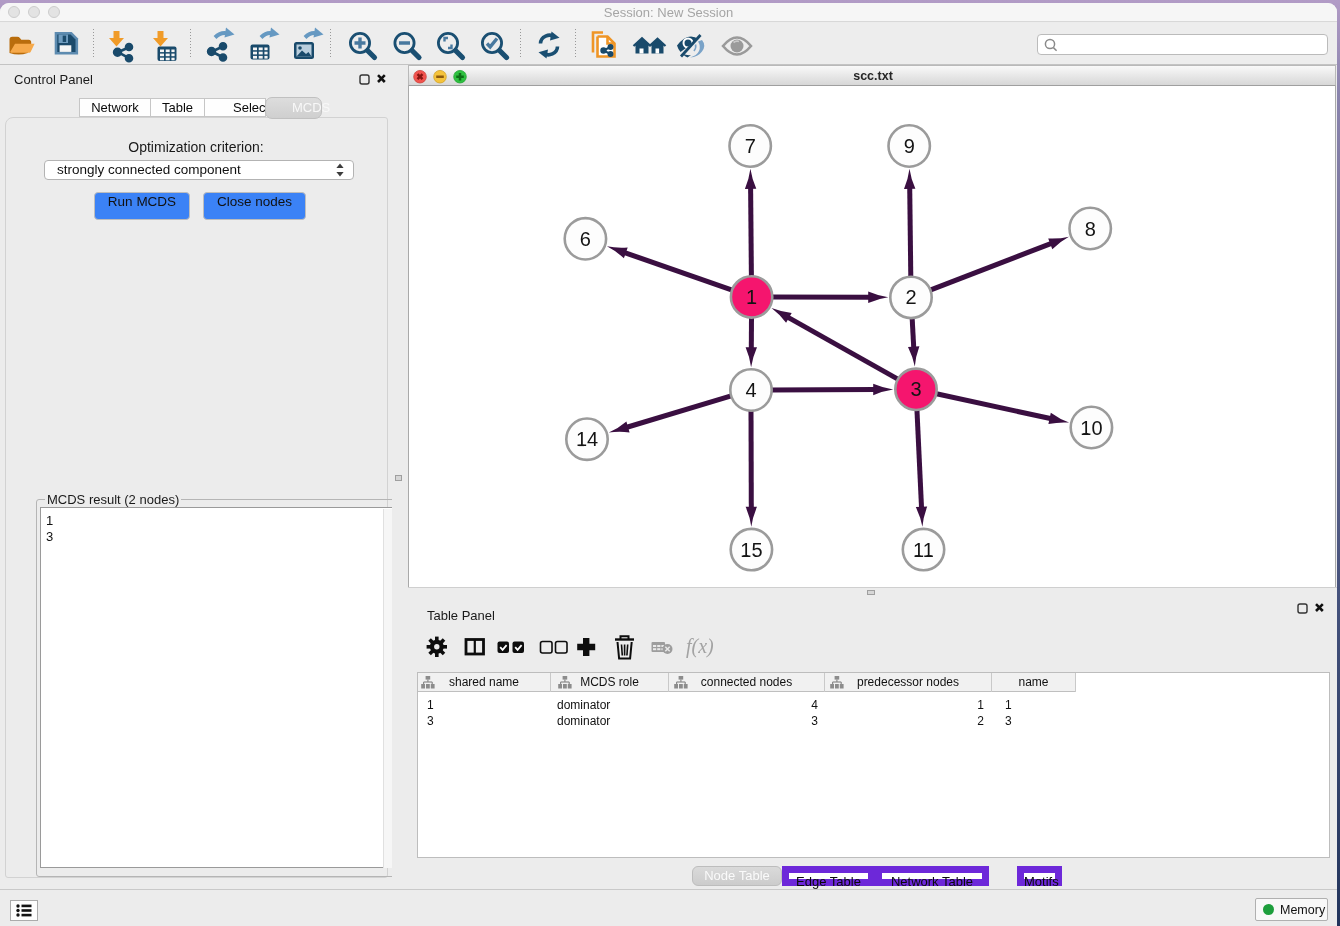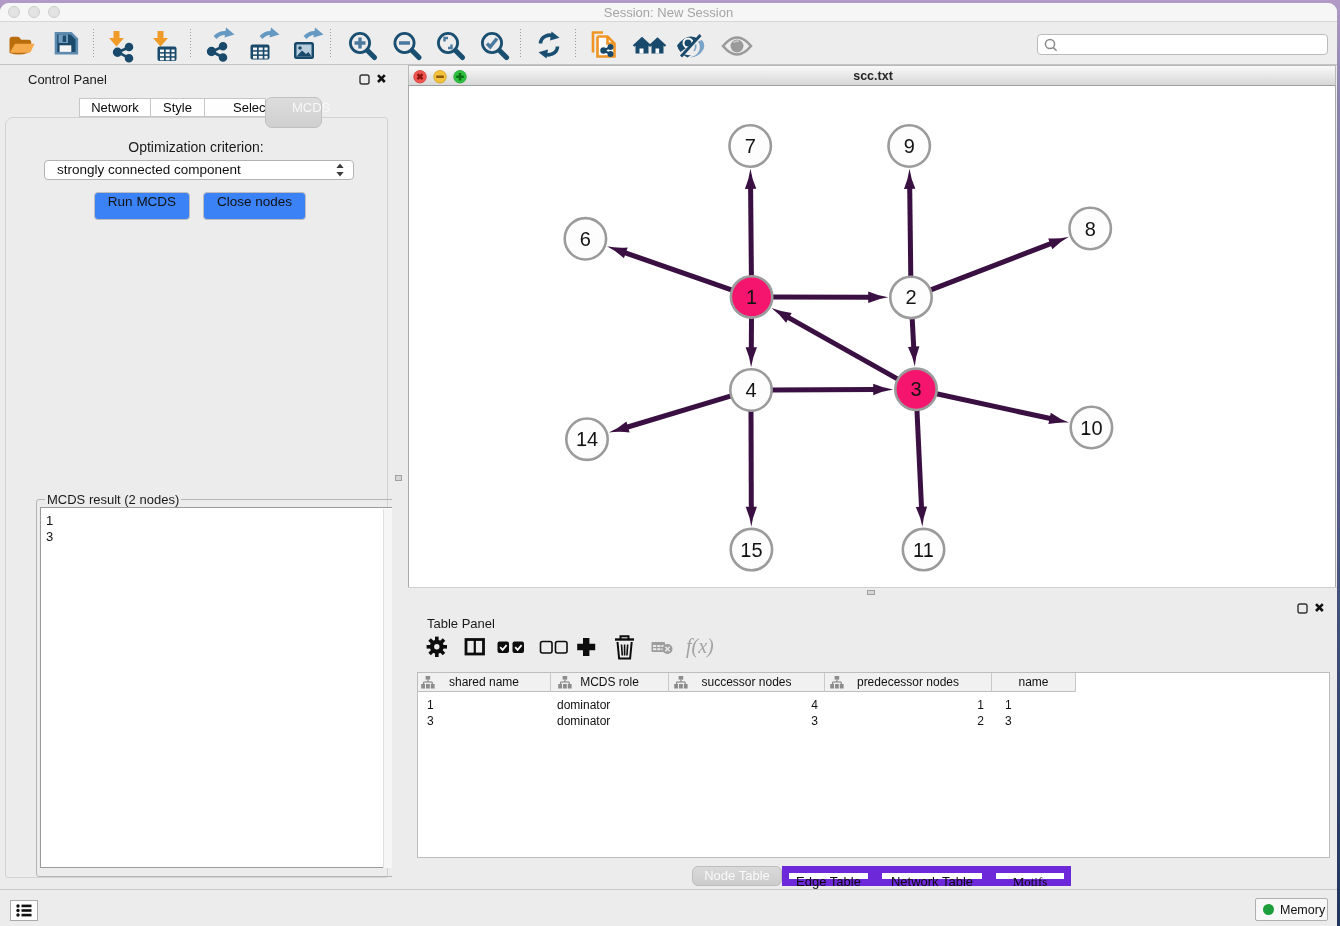--- a/index.html
+++ b/index.html
@@ -12,24 +12,24 @@
 .tl { position:absolute; top:3px; width:12px; height:12px; border-radius:50%; background:#e3e3e3; border:1px solid #cccccc; }
 #title { position:absolute; left:0; top:2px; width:1337px; text-align:center; font-size:13px; color:#a5a5a5; }
 
 
 #toolbar { position:absolute; left:0; top:20px; width:1337px; height:42px; background:#ededed; border-bottom:1px solid #c3c3c3; }
 .sep { position:absolute; top:6px; height:30px; width:1px; background-image:linear-gradient(#999 1px, transparent 1px); background-size:1px 3px; }
 #searchbox { position:absolute; left:1037px; top:11px; width:291px; height:21px; background:#fff; border:1px solid #bbb; border-radius:4px; }
 
 
 #cpanel { position:absolute; left:0; top:62px; width:392px; height:827px; background:#ececec; }
-#cp-title { position:absolute; left:14px; top:7px; font-size:13px; color:#1a1a1a;margin-left:14px; }
+#cp-title { position:absolute; left:14px; top:7px; font-size:13px; color:#1a1a1a; }
 #cp-tabs { position:absolute; left:0; top:33px; width:392px; height:20px; }
 .tab { position:absolute; top:0; height:19px; background:#fefefe; border:1px solid #c6c6c6; font-size:13px; color:#0a0a0a; text-align:center; line-height:17px; }
-#tab-mcds { background:linear-gradient(#dddddd,#cfcfcf); color:#f8f8f8; border-radius:7px; border:1px solid #c0c0c0; top:-1px; height:31px; line-height:20px; z-index:3;padding-left:26px; }
+#tab-mcds { background:linear-gradient(#dddddd,#cfcfcf); color:#f8f8f8; border-radius:7px; border:1px solid #c0c0c0; top:-1px; height:22px; line-height:20px; z-index:3;padding-left:26px; }
 #cp-body { position:absolute; left:5px; top:52px; width:383px; height:761px; background:#ececec; border:1px solid #d2d2d2; border-radius:8px 3px 3px 3px; }
 #opt-label { position:absolute; left:0; top:74px; width:392px; text-align:center; font-size:14px; color:#1a1a1a; }
 #dropdown { position:absolute; left:44px; top:95px; width:310px; height:20px; background:#fff; border:1px solid #b3b3b3; border-radius:4px; font-size:13.5px; color:#111; line-height:18px; padding-left:12px; }
 .btn { position:absolute; top:127px; height:28px; background:#3b82f6; border:1px solid #bdbdbd; border-radius:4px; font-size:13.5px; color:#111; text-align:center; line-height:18px; }
 #fieldset { position:absolute; left:16px; top:434px; width:366px; height:378px; border:1px solid #b5b5b5; border-radius:3px;margin-left:20px; }
 #fs-legend { position:absolute; left:8px; top:-8px; background:#ececec; padding:0 2px; font-size:13px; color:#1a1a1a; }
 #fs-white { position:absolute; left:3px; top:7px; width:359px; height:361px; background:#fff; border:1px solid #9a9a9a; }
 #fs-scroll { position:absolute; right:1px; top:1px; width:14px; height:359px; background:#f6f6f6; border-left:1px solid #e0e0e0; }
 
 
@@ -39,21 +39,21 @@
 #netwin { position:absolute; left:408px; top:62px; width:928px; height:522px; }
 #net-tb { position:absolute; left:0; top:0; width:928px; height:21px; background:linear-gradient(#f9f9f9,#d7d7d7); border:1px solid #b9b9b9; border-bottom:1px solid #9f9f9f; }
 #net-title { position:absolute; left:0; top:3px; width:928px; text-align:center; font-size:12.5px; font-weight:bold; color:#262626; }
 #net-canvas { position:absolute; left:0; top:21px; width:928px; height:501px; background:#fff; border-left:1px solid #a9a9a9; border-right:1px solid #a9a9a9; }
 
 
 #hdiv { position:absolute; left:408px; top:584px; width:932px; height:9px; background:#ececec; border-top:1px solid #cfcfcf; }
 
 
 #tpanel { position:absolute; left:408px; top:593px; width:932px; height:293px; background:#ececec; }
-#tp-title { position:absolute; left:19px; top:20px; font-size:13px; color:#1a1a1a; }
+#tp-title { position:absolute; left:19px; top:12px; font-size:13px; color:#1a1a1a; }
 #tp-toolbar { position:absolute; left:12px; top:26px; width:908px; height:42px; }
 #tbl { position:absolute; left:9px; top:76px; width:913px; height:186px; background:#fff; border:1px solid #bdbdbd; }
 #tbl-head { position:absolute; left:0; top:0; width:658px; height:19px; background:#f1f1f1; border-bottom:1px solid #bfbfbf; }
 .hcell { position:absolute; top:0; height:19px; border-right:1px solid #c9c9c9; font-size:12px; color:#111; text-align:center; line-height:18px; }
 .rtxt { position:absolute; font-size:12px; color:#111; height:16px; line-height:16px; }
 #tp-tabs { position:absolute; left:0; top:264px; width:932px; height:29px; }
 .ttab { position:absolute; top:6px; height:20px; background:#fff; border:7px solid #6d28d9; font-size:13px; color:#0a0a0a; text-align:center; line-height:18px; }
 #ttab-node { background:linear-gradient(#dadada,#cccccc); color:#fafafa; border-radius:6px; border:1px solid #bdbdbd; }
 
 
@@ -232,21 +232,21 @@
   </div>
 
   <div id="cpanel">
     <div id="cp-title">Control Panel</div>
     <svg width="30" height="14" style="position:absolute;left:358px;top:8px;">
       <rect x="2" y="2" width="9" height="9" rx="2" fill="none" stroke="#333" stroke-width="1.4"></rect>
       <path d="M20,2.2 L26.8,9 M26.8,2.2 L20,9" stroke="#111" stroke-width="2.6"></path>
     </svg>
     <div id="cp-tabs">
       <div class="tab" style="left:79px; width:72px;">Network</div>
-      <div class="tab" style="left:150px; width:55px;">Style</div>
+      <div class="tab" style="left:150px; width:55px;">Table</div>
       <div class="tab" style="left:204px; width:62px;padding-left:28px;">Select</div>
       <div class="tab" id="tab-mcds" style="left:265px; width:57px;">MCDS</div>
     </div>
     <div id="cp-body"></div>
     <div id="opt-label">Optimization criterion:</div>
     <div id="dropdown">strongly connected component
       <svg width="10" height="16" style="position:absolute;right:8px;top:1px;">
         <path d="M5,1.5 L8.6,6 L1.4,6 Z" fill="#3c3c3c"></path>
         <path d="M5,14.5 L8.6,10 L1.4,10 Z" fill="#3c3c3c"></path>
       </svg>
@@ -430,40 +430,40 @@
               <rect x="4" y="8" width="3.8" height="4.5" stroke="none"></rect>
               <rect x="8.8" y="8" width="3.8" height="4.5" stroke="none"></rect>
             </g>
             <use href="#oc1" x="137" y="0"></use>
             <use href="#oc1" x="253" y="0"></use>
             <use href="#oc1" x="409" y="0"></use>
           </g>
         </svg>
         <div class="hcell" style="left:0; width:133px;">shared name</div>
         <div class="hcell" style="left:133px; width:118px;">MCDS role</div>
-        <div class="hcell" style="left:251px; width:156px;">successor nodes</div>
+        <div class="hcell" style="left:251px; width:156px;">connected nodes</div>
         <div class="hcell" style="left:407px; width:167px;">predecessor nodes</div>
         <div class="hcell" style="left:574px; width:84px;">name</div>
       </div>
       <div class="rtxt" style="left:9px; top:24px;">1</div>
       <div class="rtxt" style="left:139px; top:24px;">dominator</div>
       <div class="rtxt" style="left:330px; top:24px; width:70px; text-align:right;">4</div>
       <div class="rtxt" style="left:500px; top:24px; width:66px; text-align:right;">1</div>
       <div class="rtxt" style="left:587px; top:24px;">1</div>
       <div class="rtxt" style="left:9px; top:40px;">3</div>
       <div class="rtxt" style="left:139px; top:40px;">dominator</div>
       <div class="rtxt" style="left:330px; top:40px; width:70px; text-align:right;">3</div>
       <div class="rtxt" style="left:500px; top:40px; width:66px; text-align:right;">2</div>
       <div class="rtxt" style="left:587px; top:40px;">3</div>
     </div>
     <div id="tp-tabs">
       <div class="ttab" id="ttab-node" style="left:284px; width:90px;">Node Table</div>
       <div class="ttab" style="left:374px; width:93px;">Edge Table</div>
       <div class="ttab" style="left:467px; width:114px;">Network Table</div>
-      <div class="ttab" style="left:581px; width:82px;font-family:Liberation Serif, serif;">Motifs</div>
+      <div class="ttab" style="left:609px; width:45px;">Motifs</div>
     </div>
   </div>
 
   <div id="statusbar">
     <div id="listbtn">
       <svg width="26" height="19">
         <circle cx="7" cy="5" r="1.7" fill="#111"></circle>
           <circle cx="7" cy="9.5" r="1.7" fill="#111"></circle>
           <circle cx="7" cy="14" r="1.7" fill="#111"></circle>
         <rect x="10.5" y="3.6" width="10" height="2.6" fill="#111"></rect>

